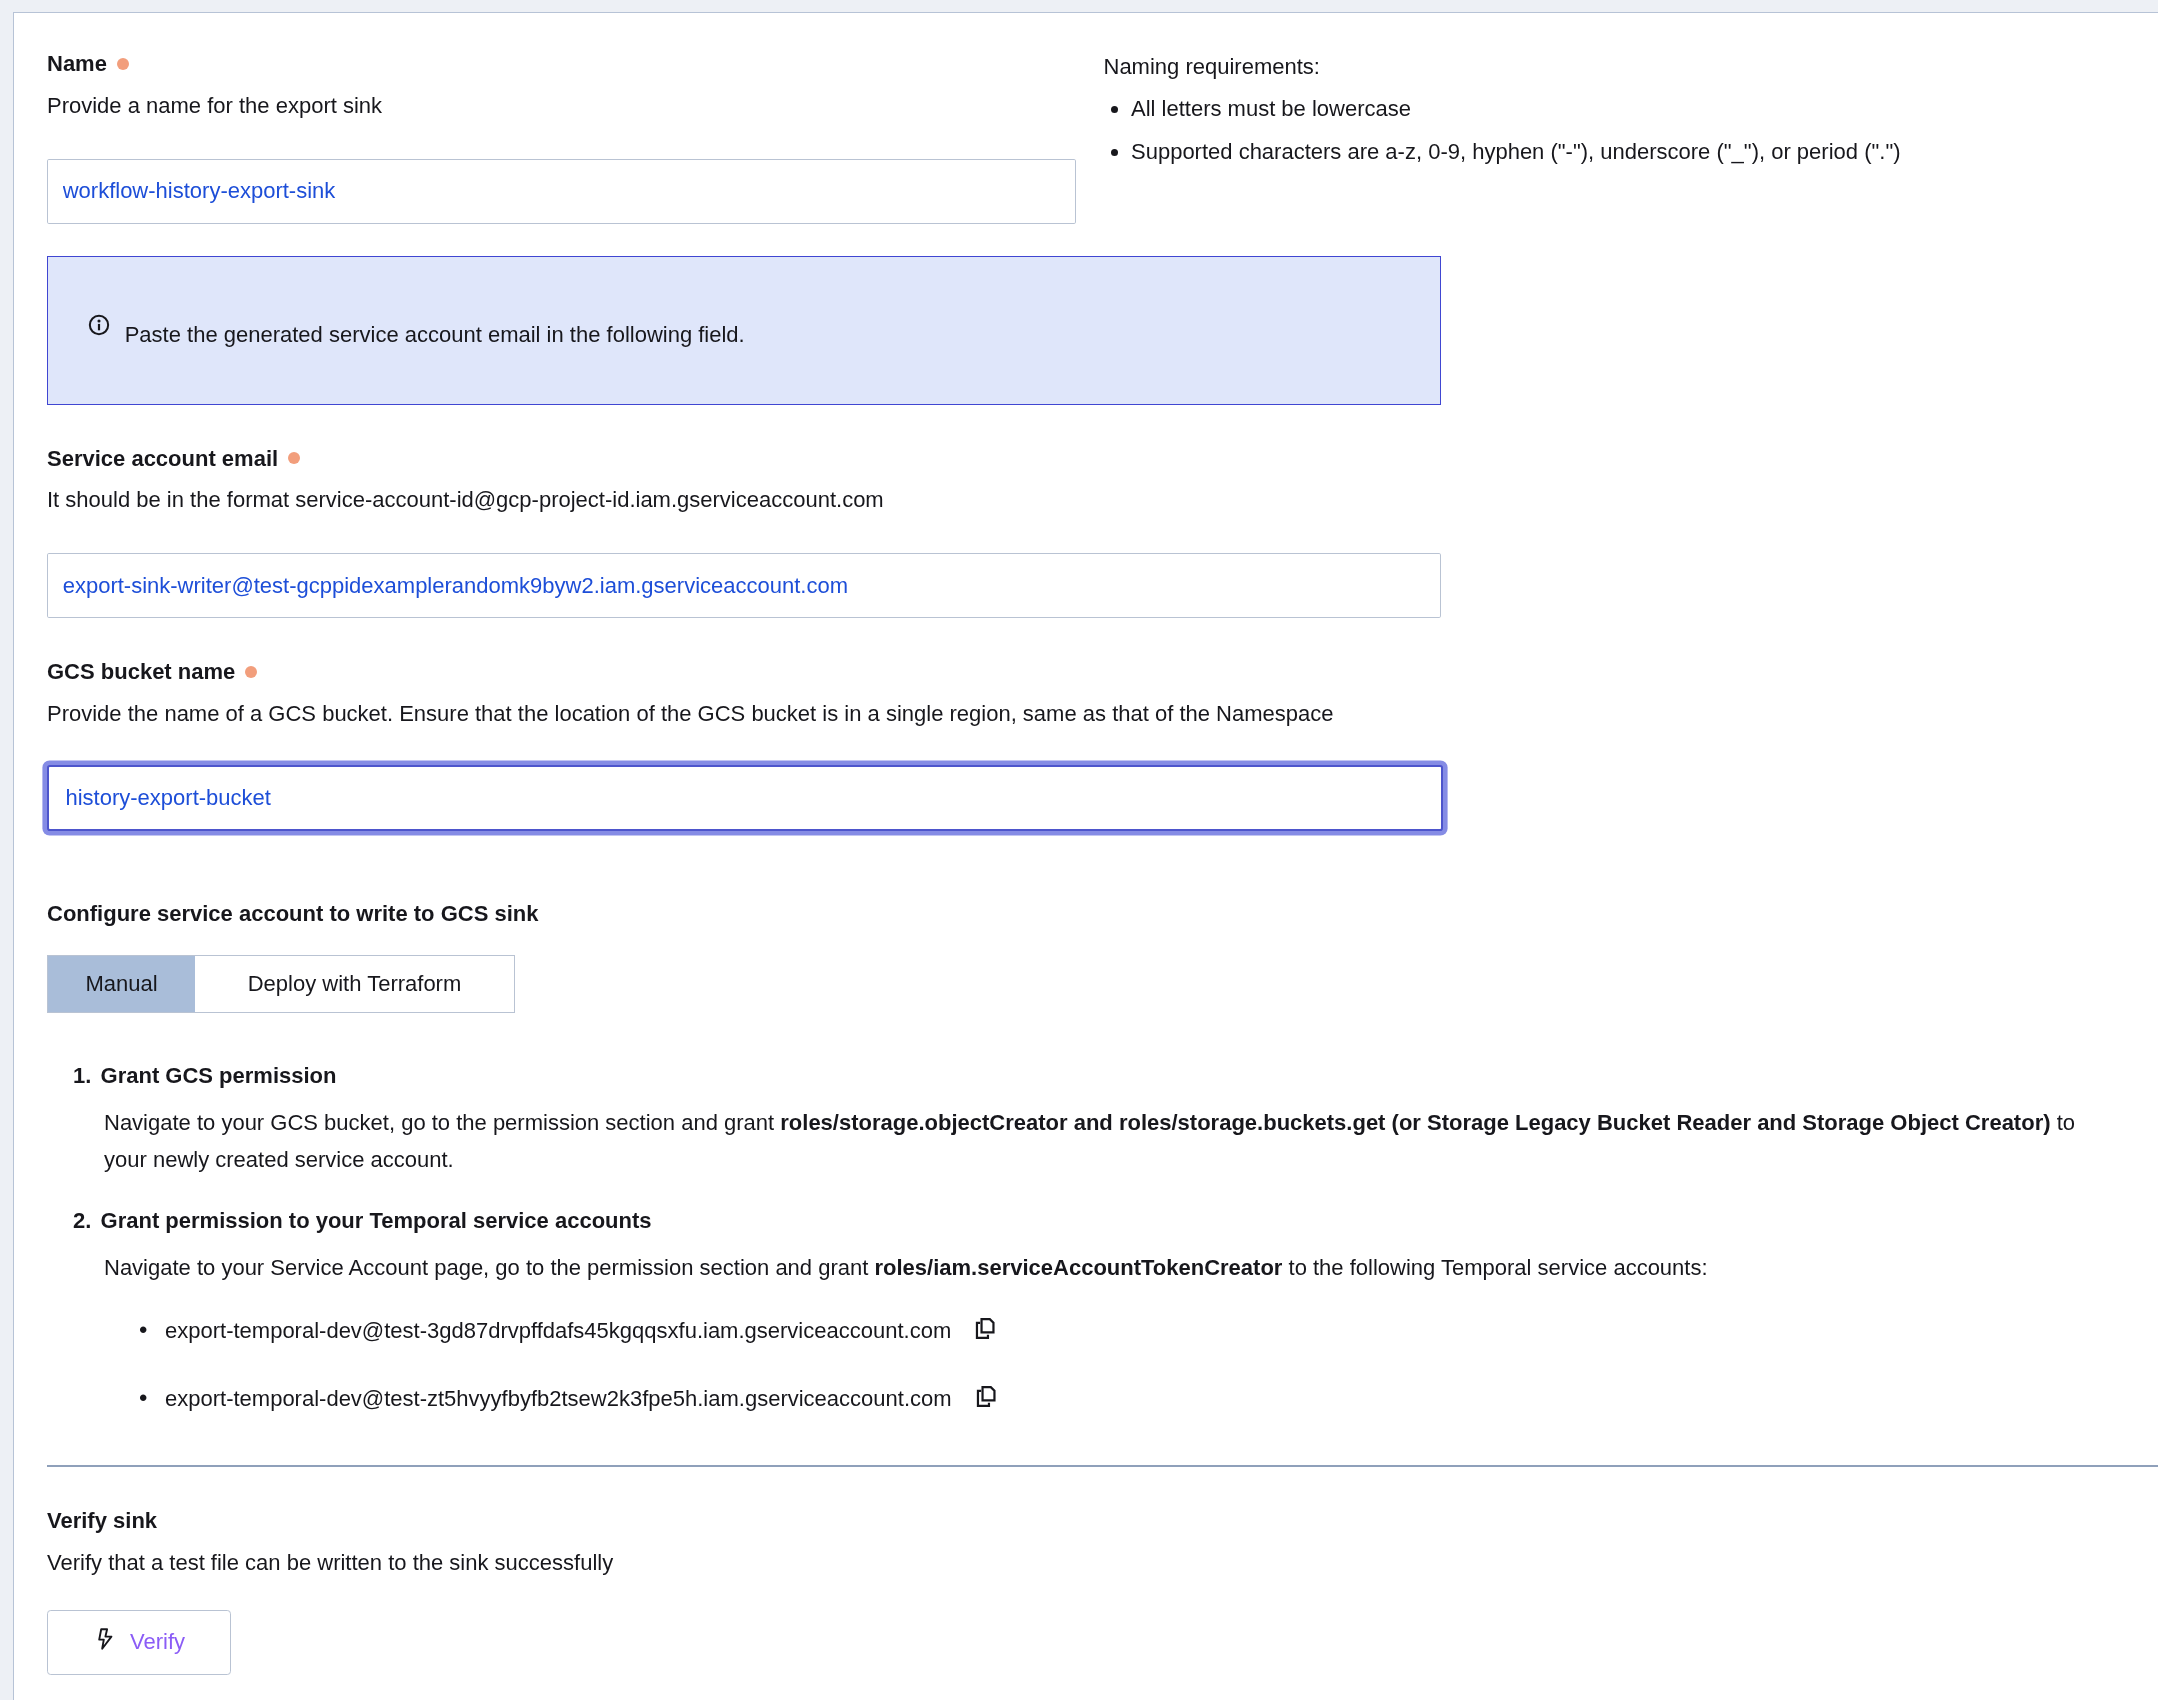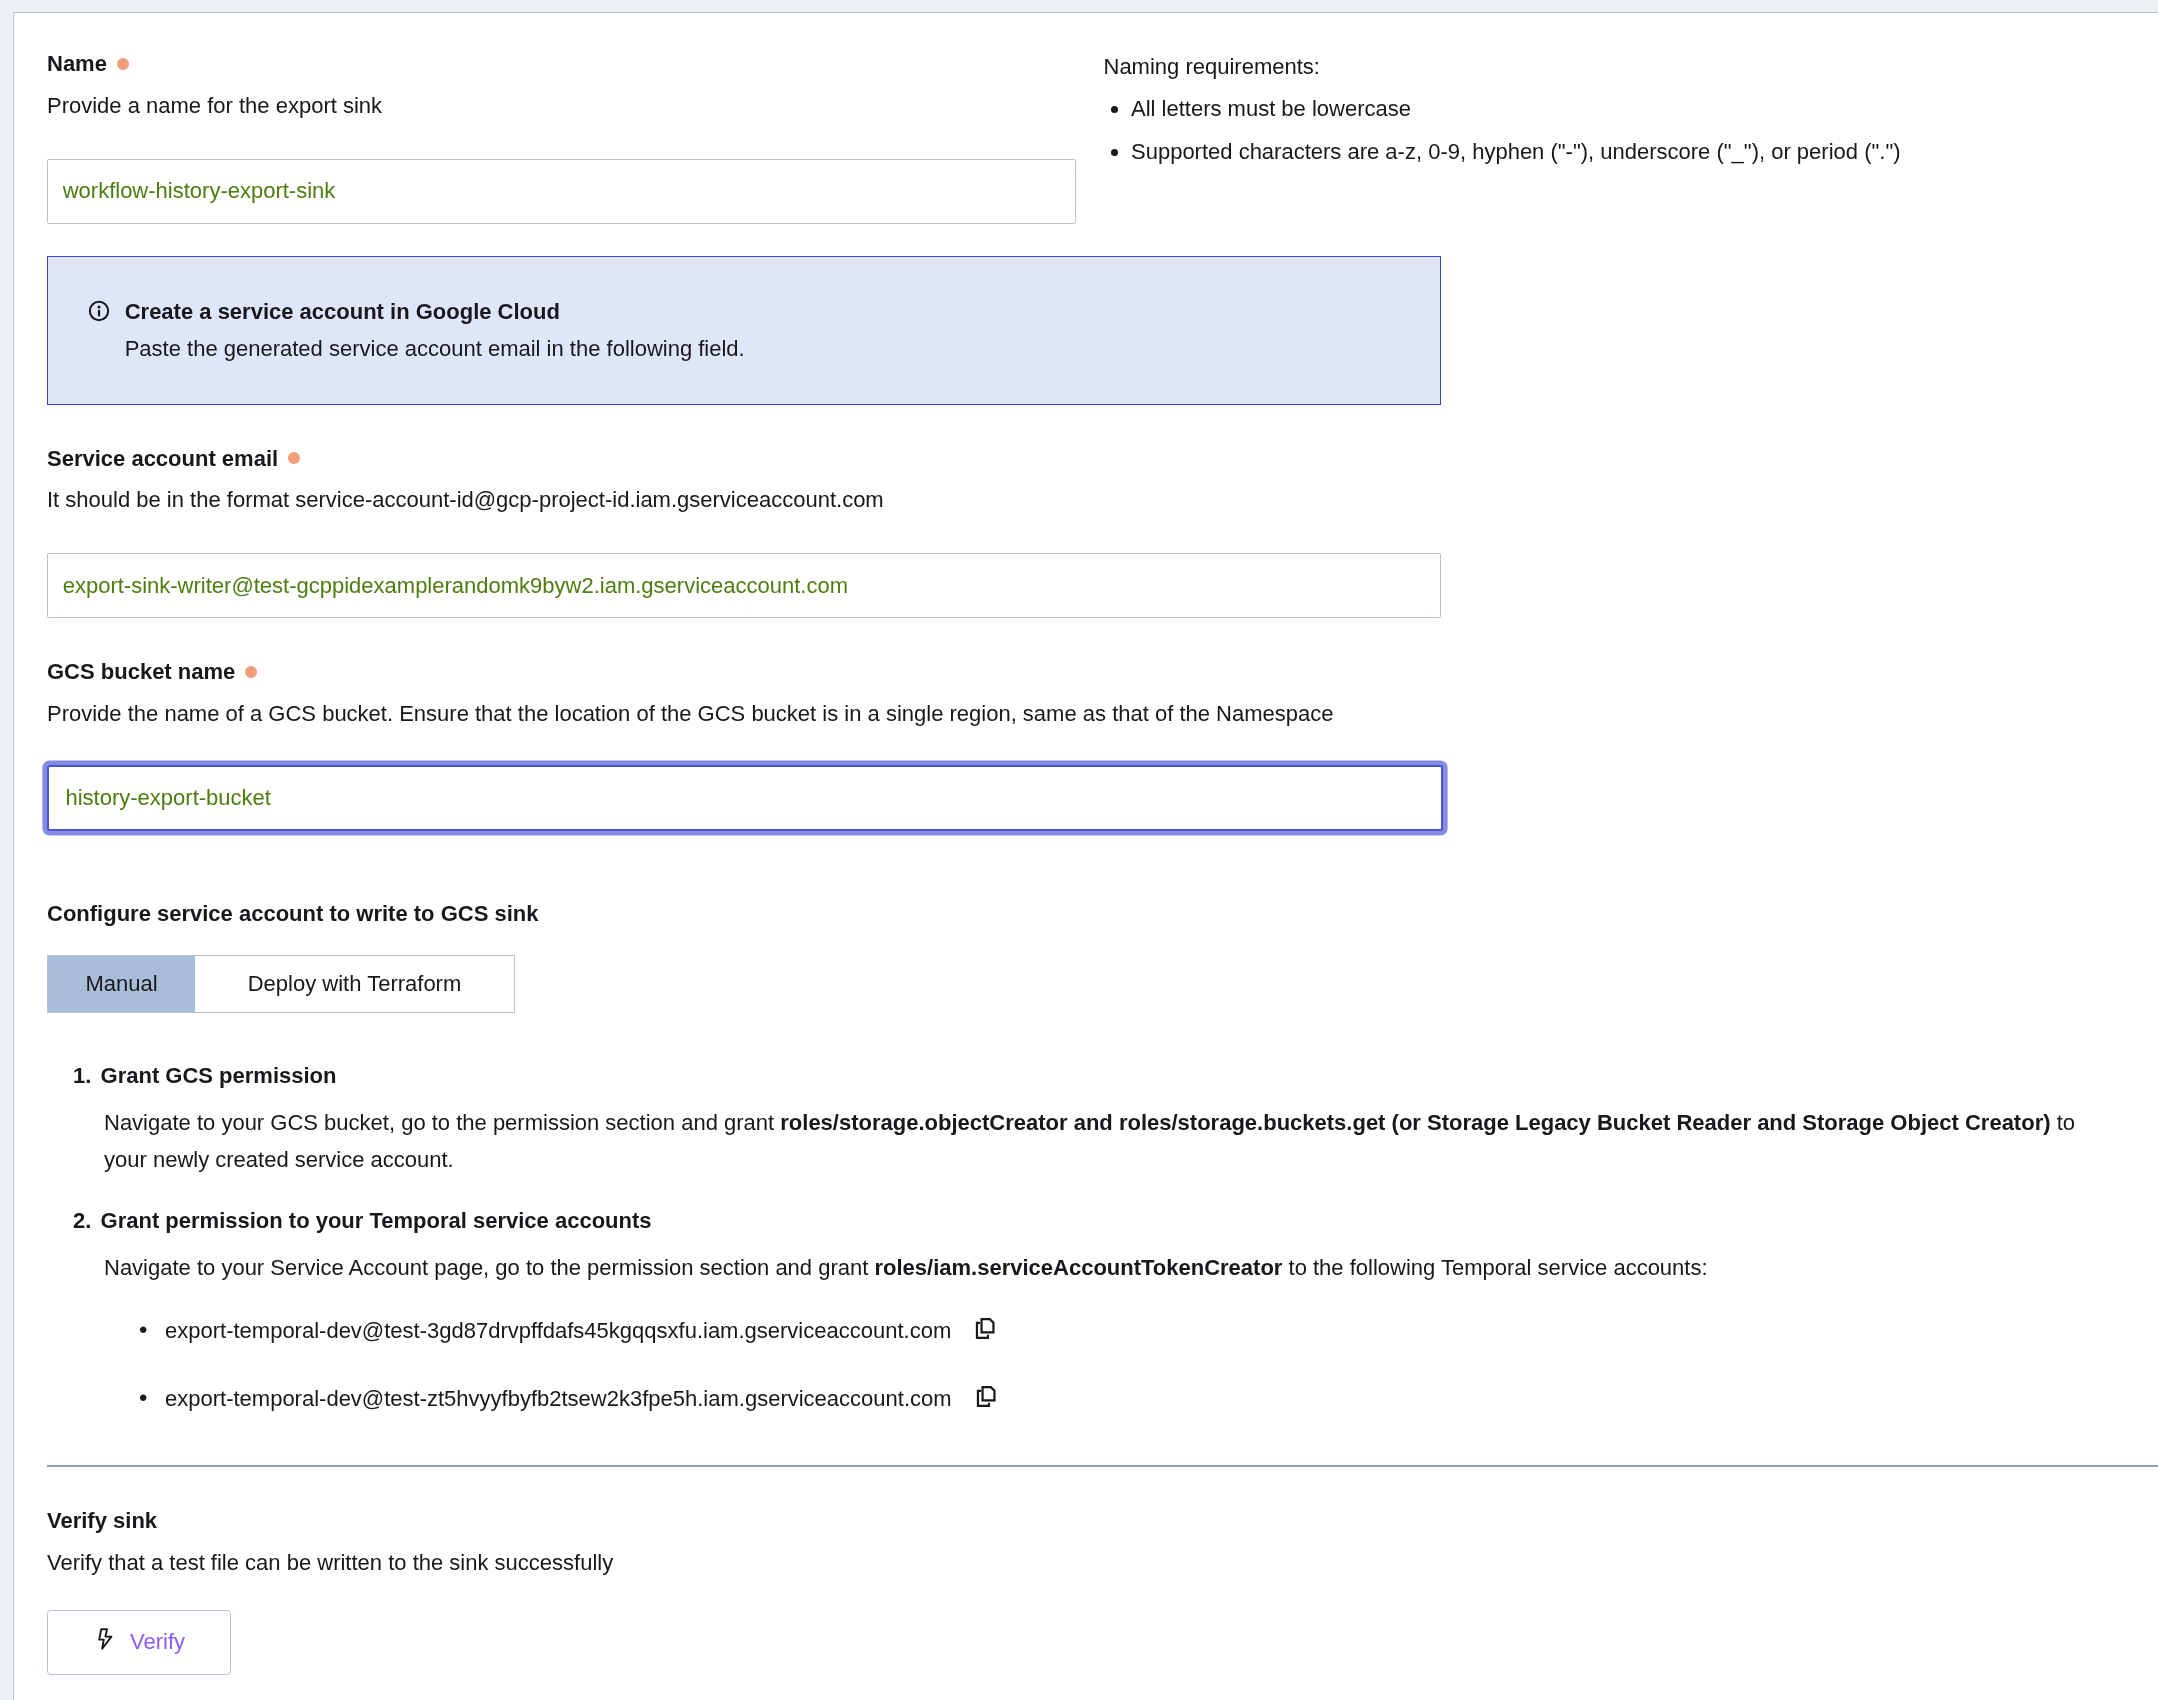--- a/index.html
+++ b/index.html
@@ -23,21 +23,21 @@
   .desc { margin-top:13px; line-height:29px; }
 
   .row1 { display:flex; align-items:flex-start; }
   .col-left { width:1029px; flex:none; }
   .col-right { margin-left:27.5px; flex:1; min-width:0; padding-right:9.2px; }
 
   .text-input {
     display:block; box-sizing:border-box;
     height:65px; width:100%;
     border:1.8px solid #b9c3d3; border-radius:1.8px;
-    background:#fff; color:#4d7c0f;
+    background:#fff; color:#1d4ed8;
     font:inherit; padding:0 14.7px; outline:none;
   }
   .mt-input { margin-top:39px; }
 
   .nr-title { line-height:29px; margin-top:1.8px; }
   .nr-list { margin:13px 0 0 0; padding-left:27.5px; }
   .nr-list li { margin-top:13px; line-height:30px; }
 
   .info-box {
     margin-top:32px; width:1394px; height:149px; box-sizing:border-box;
@@ -118,21 +118,20 @@
   <div class="info-box">
     <div class="info-inner">
       <span class="info-icon">
         <svg width="22" height="22" viewBox="0 0 24 24">
           <circle cx="12" cy="12" r="10" fill="none" stroke="#17171c" stroke-width="2.2"></circle>
           <circle cx="12" cy="7.6" r="1.7" fill="#17171c"></circle>
           <rect x="10.8" y="10.8" width="2.4" height="7" fill="#17171c"></rect>
         </svg>
       </span>
       <div>
-        <div class="info-title">Create a service account in Google Cloud</div>
         <div class="info-sub">Paste the generated service account email in the following field.</div>
       </div>
     </div>
   </div>
 
   
   <div class="section">
     <div class="label-row">
       <span>Service account email</span>
       <span class="req-dot"></span>

